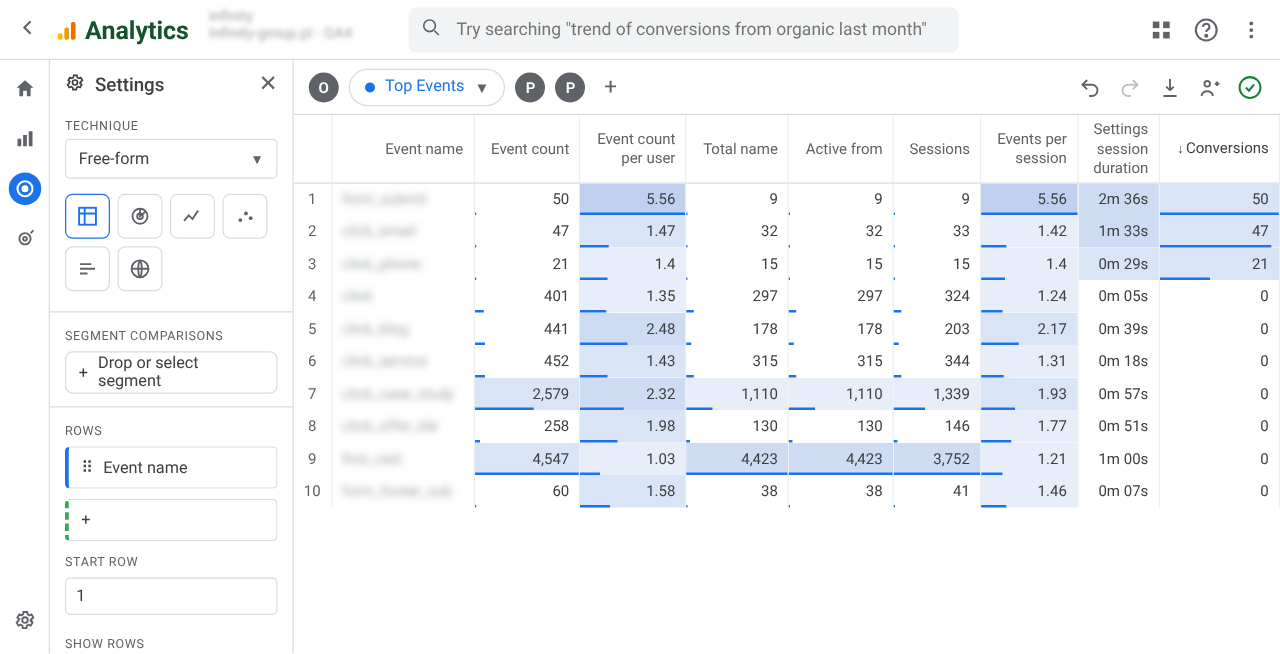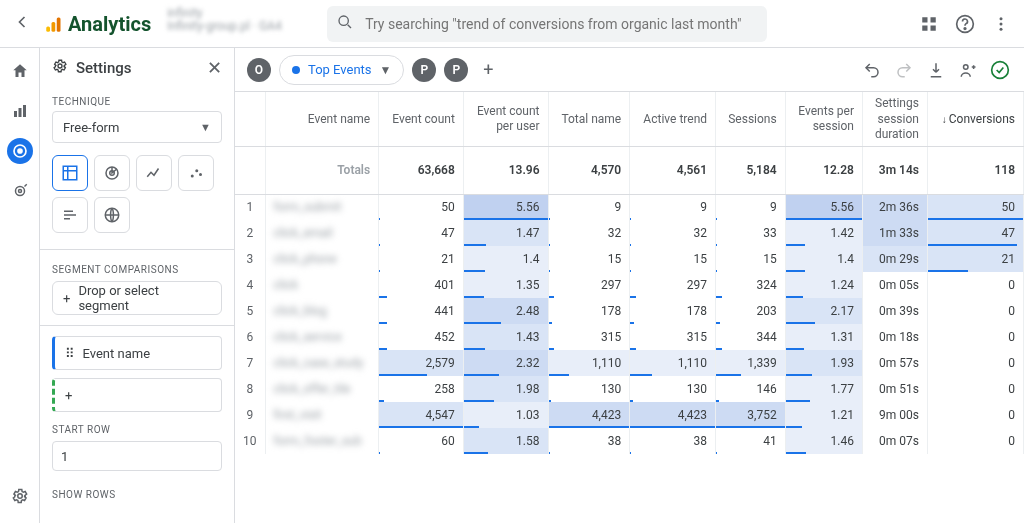--- a/index.html
+++ b/index.html
@@ -203,20 +203,21 @@
           </svg>
         </div>
     </div>
     <div class="hr"></div>
     <div class="group-label">SEGMENT COMPARISONS</div>
     <div class="chip-btn">
       <span>+</span>
       <span>Drop or select segment</span>
     </div>
     <div class="hr"></div>
+    <div class="group-label">ROWS</div>
     <div class="row-chip">
       <span>⠿</span>
       <span>Event name</span>
     </div>
     <div class="row-chip dash">
       <span>+</span>
     </div>
     <div class="group-label">START ROW</div>
     <div class="startrow">
         <span>1</span>
@@ -289,21 +290,21 @@
                   <span>per user</span>
                 </div>
               </th>
               <th>
                 <div class="hdr">
                   <span>Total name</span>
                 </div>
               </th>
               <th>
                 <div class="hdr">
-                  <span>Active trend</span>
+                  <span>Active from</span>
                 </div>
               </th>
               <th>
                 <div class="hdr">
                   <span>Sessions</span>
                 </div>
               </th>
               <th>
                 <div class="hdr">
                   <span>Events per</span>
@@ -318,32 +319,20 @@
                 </div>
               </th>
               <th class="sorted">
                 <div class="hdr">
                   <span><span class="dl-caret">↓</span>Conversions</span>
                 </div>
               </th>
             </tr>
           </thead>
           <tbody>
-            <tr class="totals">
-              <td></td>
-              <td class="name" style="text-align:right">Totals</td>
-              <td>63,668</td>
-              <td>13.96</td>
-              <td>4,570</td>
-              <td>4,561</td>
-              <td>5,184</td>
-              <td>12.28</td>
-              <td>3m 14s</td>
-              <td>118</td>
-            </tr>
             <tr class="data">
               <td class="idx">1</td>
               <td class="name"><span class="blur">form_submit</span></td>
               <td class="">50<span class="ubar" style="width:1.0996261271167804%"></span></td>
               <td class="heat3">5.56<span class="ubar" style="width:100%"></span></td>
               <td class="">9<span class="ubar" style="width:0.20348179968347277%"></span></td>
               <td class="">9<span class="ubar" style="width:0.20348179968347277%"></span></td>
               <td class="">9<span class="ubar" style="width:0.2398720682302772%"></span></td>
               <td class="heat3">5.56<span class="ubar" style="width:100%"></span></td>
               <td class="heat2">2m 36s</td>
@@ -435,21 +424,21 @@
             </tr>
             <tr class="data">
               <td class="idx">9</td>
               <td class="name"><span class="blur">first_visit</span></td>
               <td class="heat1">4,547<span class="ubar" style="width:100%"></span></td>
               <td class="heat0">1.03<span class="ubar" style="width:18.52517985611511%"></span></td>
               <td class="heat2">4,423<span class="ubar" style="width:100%"></span></td>
               <td class="heat2">4,423<span class="ubar" style="width:100%"></span></td>
               <td class="heat2">3,752<span class="ubar" style="width:100%"></span></td>
               <td class="heat0">1.21<span class="ubar" style="width:21.762589928057555%"></span></td>
-              <td class="">9m 00s</td>
+              <td class="">1m 00s</td>
               <td class="">0<span class="ubar" style="width:0%"></span></td>
             </tr>
             <tr class="data">
               <td class="idx">10</td>
               <td class="name"><span class="blur">form_footer_sub</span></td>
               <td class="">60<span class="ubar" style="width:1.3195513525401363%"></span></td>
               <td class="heat1">1.58<span class="ubar" style="width:28.41726618705036%"></span></td>
               <td class="">38<span class="ubar" style="width:0.8591453764413294%"></span></td>
               <td class="">38<span class="ubar" style="width:0.8591453764413294%"></span></td>
               <td class="">41<span class="ubar" style="width:1.0927505330490406%"></span></td>

